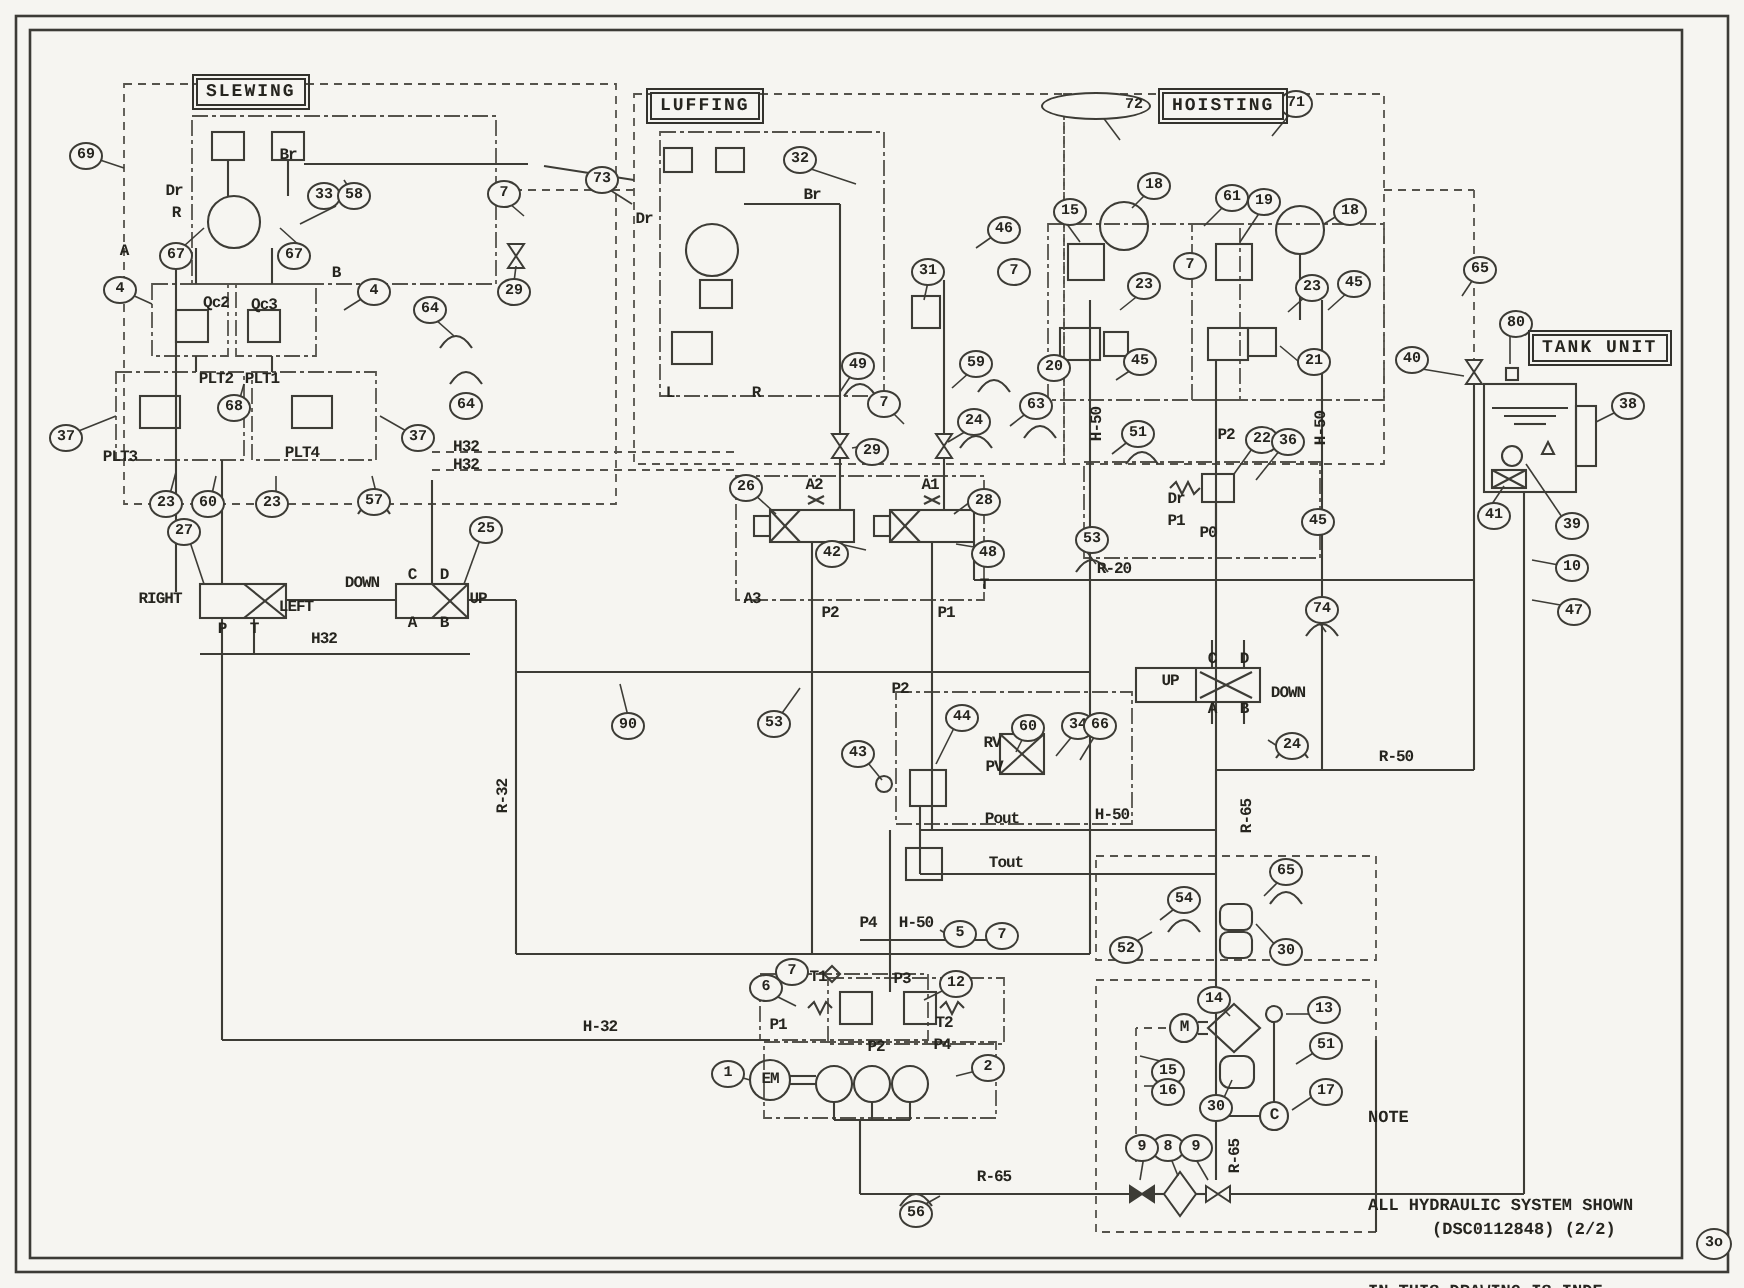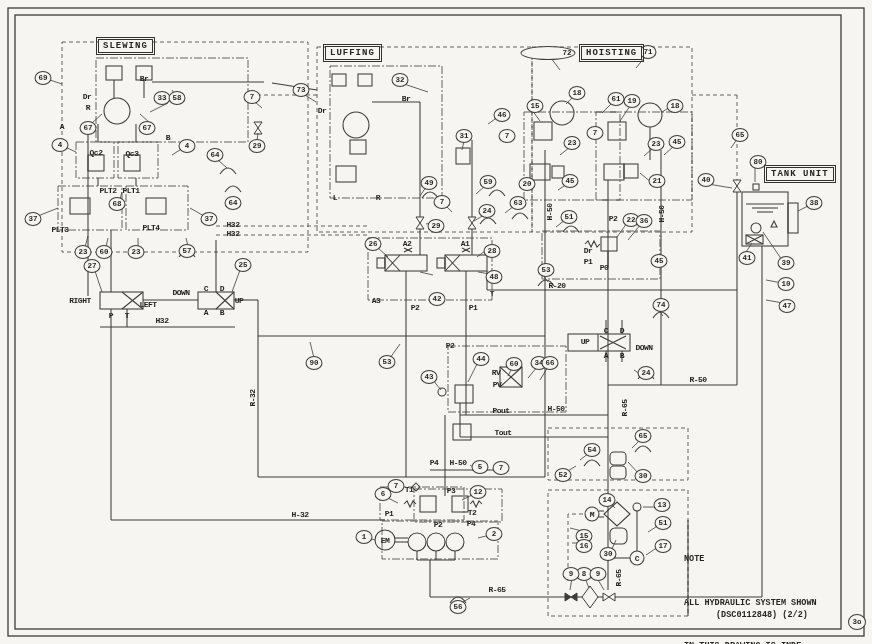--- a/index.html
+++ b/index.html
@@ -401,21 +401,21 @@
       <div class="co" style="left: 400px; top: 80px;">32</div>
       <div class="co" style="left: 162px; top: 98px;">33</div>
       <div class="co" style="left: 539px; top: 363px;">34</div>
       <div class="co" style="left: 644px; top: 221px;">36</div>
       <div class="co" style="left: 33px; top: 219px;">37</div>
       <div class="co" style="left: 209px; top: 219px;">37</div>
       <div class="co" style="left: 814px; top: 203px;">38</div>
       <div class="co" style="left: 786px; top: 263px;">39</div>
       <div class="co" style="left: 706px; top: 180px;">40</div>
       <div class="co" style="left: 747px; top: 258px;">41</div>
-      <div class="co" style="left: 437px; top: 277px; margin-top: 22px;">42</div>
+      <div class="co" style="left: 416px; top: 277px;">42</div>
       <div class="co" style="left: 429px; top: 377px;">43</div>
       <div class="co" style="left: 481px; top: 359px;">44</div>
       <div class="co" style="left: 570px; top: 181px;">45</div>
       <div class="co" style="left: 677px; top: 142px;">45</div>
       <div class="co" style="left: 659px; top: 261px;">45</div>
       <div class="co" style="left: 502px; top: 115px;">46</div>
       <div class="co" style="left: 787px; top: 306px;">47</div>
       <div class="co" style="left: 494px; top: 277px;">48</div>
       <div class="co" style="left: 429px; top: 183px;">49</div>
       <div class="co" style="left: 758px; top: 162px;">80</div>
@@ -445,21 +445,21 @@
       <div class="co" style="left: 314px; top: 363px;">90</div>
       <div class="co" style="left: 648px; top: 52px;">71</div>
       <div class="co" style="left: 548px; top: 53px; padding-left: 39px;">72</div>
       <div class="co" style="left: 301px; top: 90px;">73</div>
       <div class="co" style="left: 661px; top: 305px;">74</div>
       <div class="lb" style="left: 87px; top: 96px;">Dr</div>
       <div class="lb" style="left: 88px; top: 107px;">R</div>
       <div class="lb" style="left: 144px; top: 78px;">Br</div>
       <div class="lb" style="left: 62px; top: 126px;">A</div>
       <div class="lb" style="left: 168px; top: 137px;">B</div>
-      <div class="lb" style="left: 96px; top: 152px;">Qc2</div>
+      <div class="lb" style="left: 108px; top: 152px;">Qc2</div>
       <div class="lb" style="left: 132px; top: 153px;">Qc3</div>
       <div class="lb" style="left: 108px; top: 190px;">PLT2</div>
       <div class="lb" style="left: 131px; top: 190px; text-align: right;">PLT1</div>
       <div class="lb" style="left: 60px; top: 229px;">PLT3</div>
       <div class="lb" style="left: 151px; top: 227px;">PLT4</div>
       <div class="lb" style="left: 80px; top: 300px;">RIGHT</div>
       <div class="lb" style="left: 111px; top: 315px;">P</div>
       <div class="lb" style="left: 127px; top: 315px;">T</div>
       <div class="lb" style="left: 148px; top: 304px;">LEFT</div>
       <div class="lb" style="left: 181px; top: 292px;">DOWN</div>

